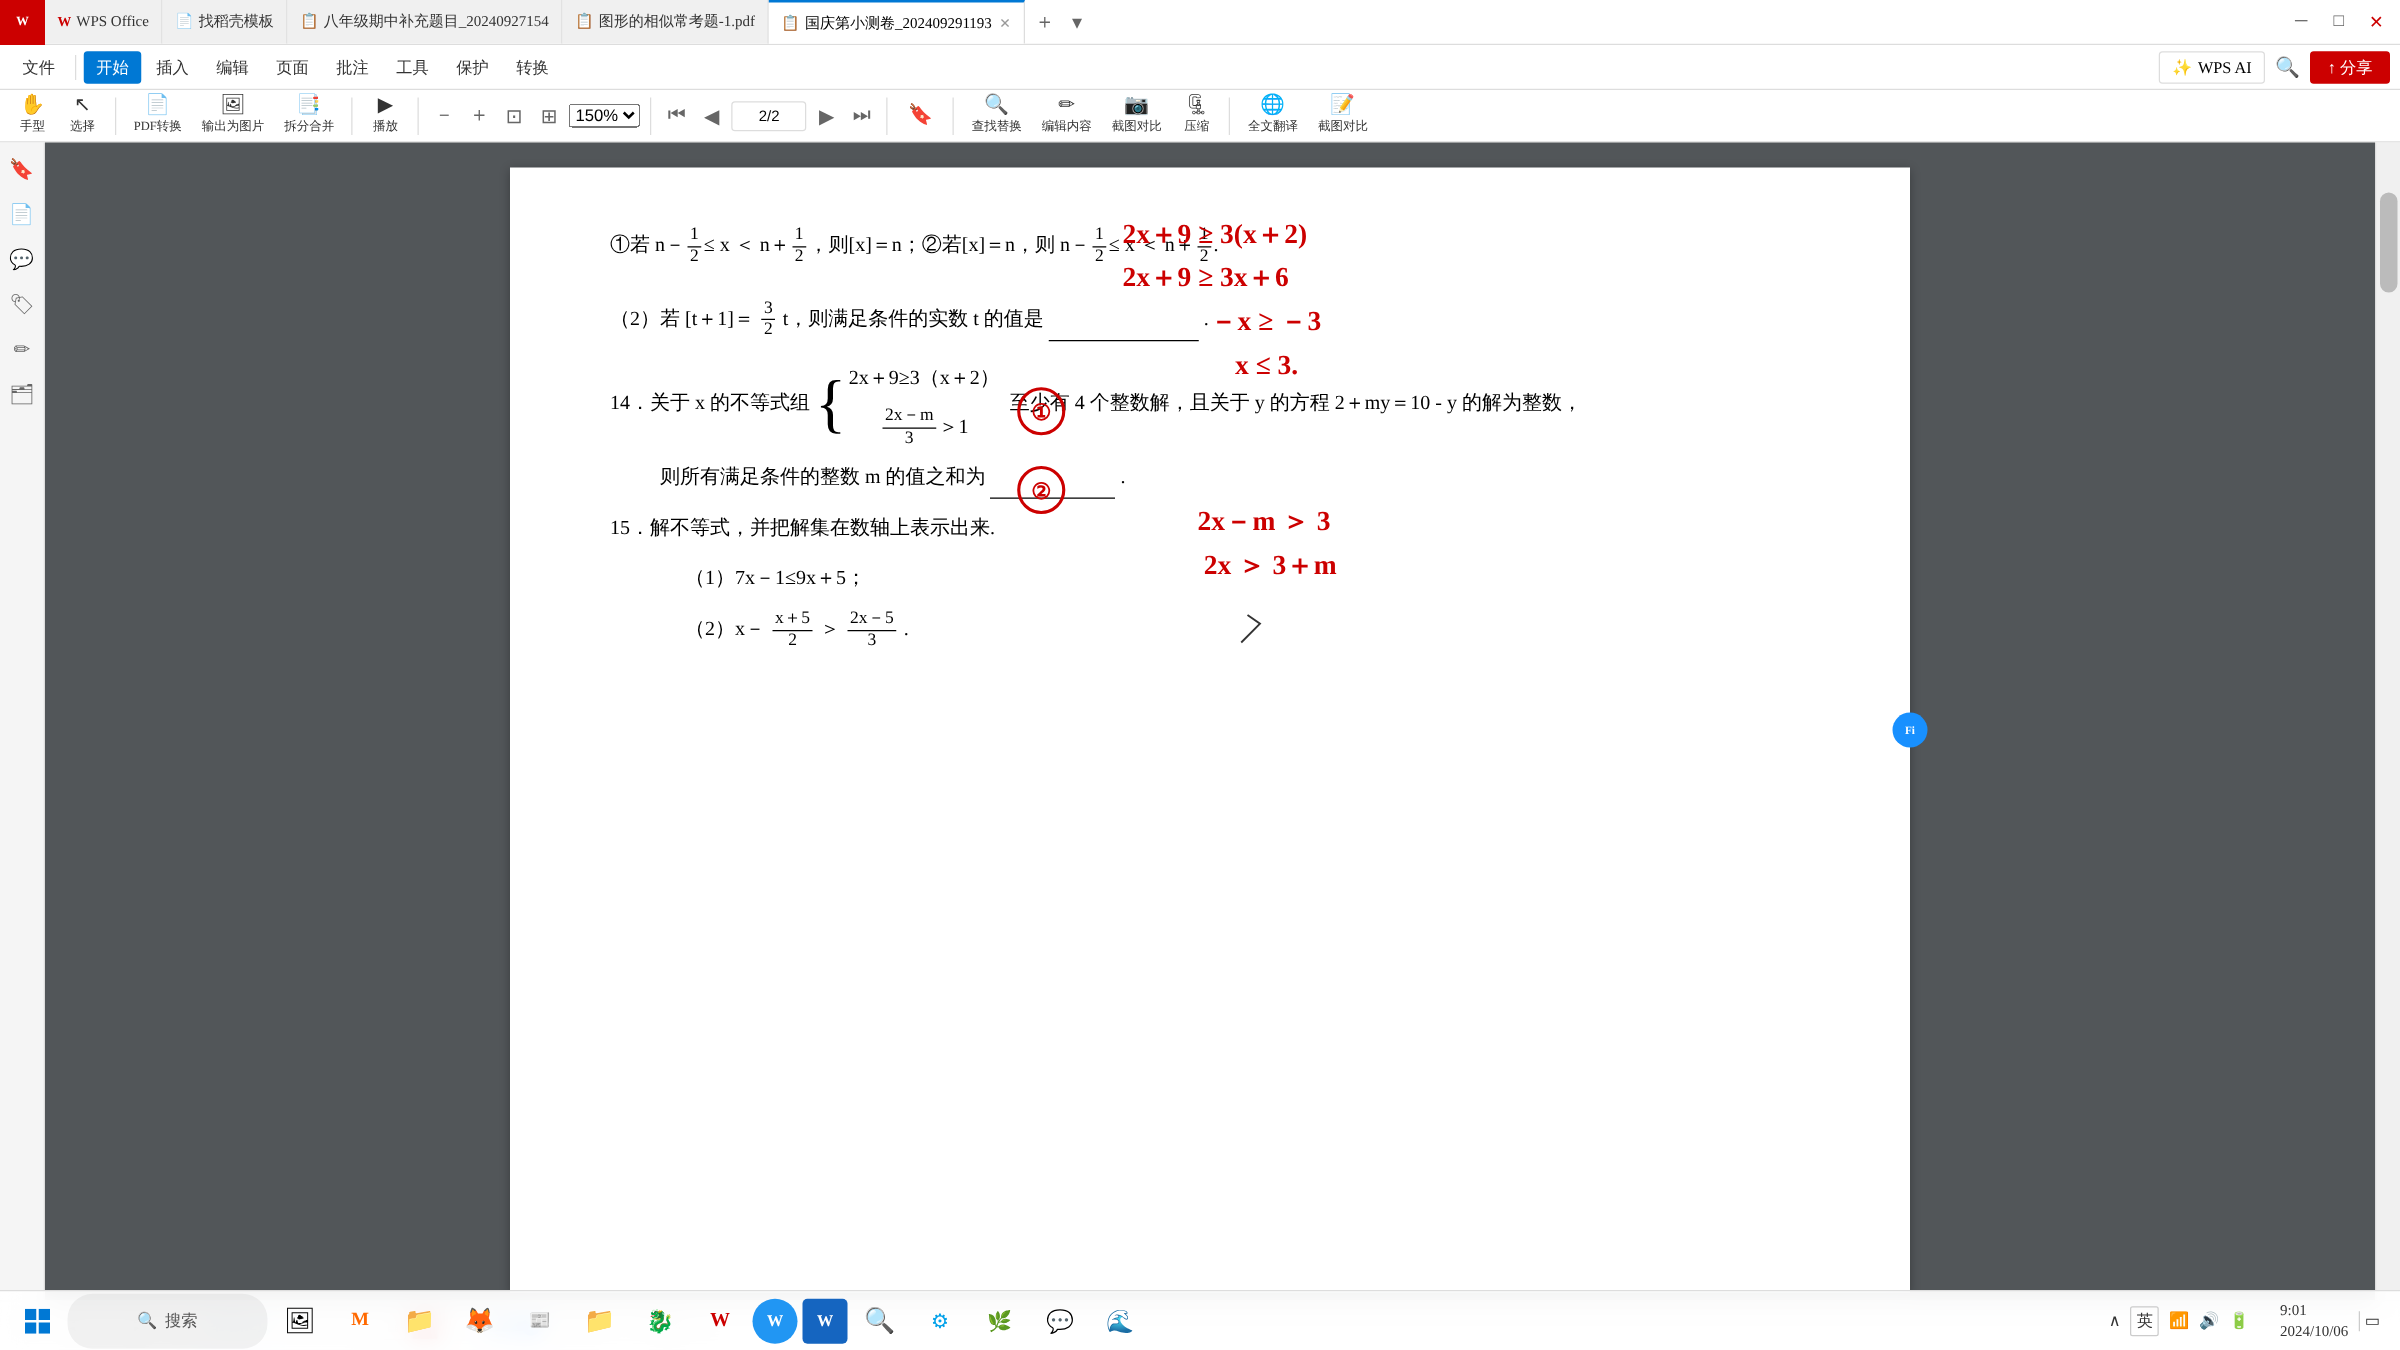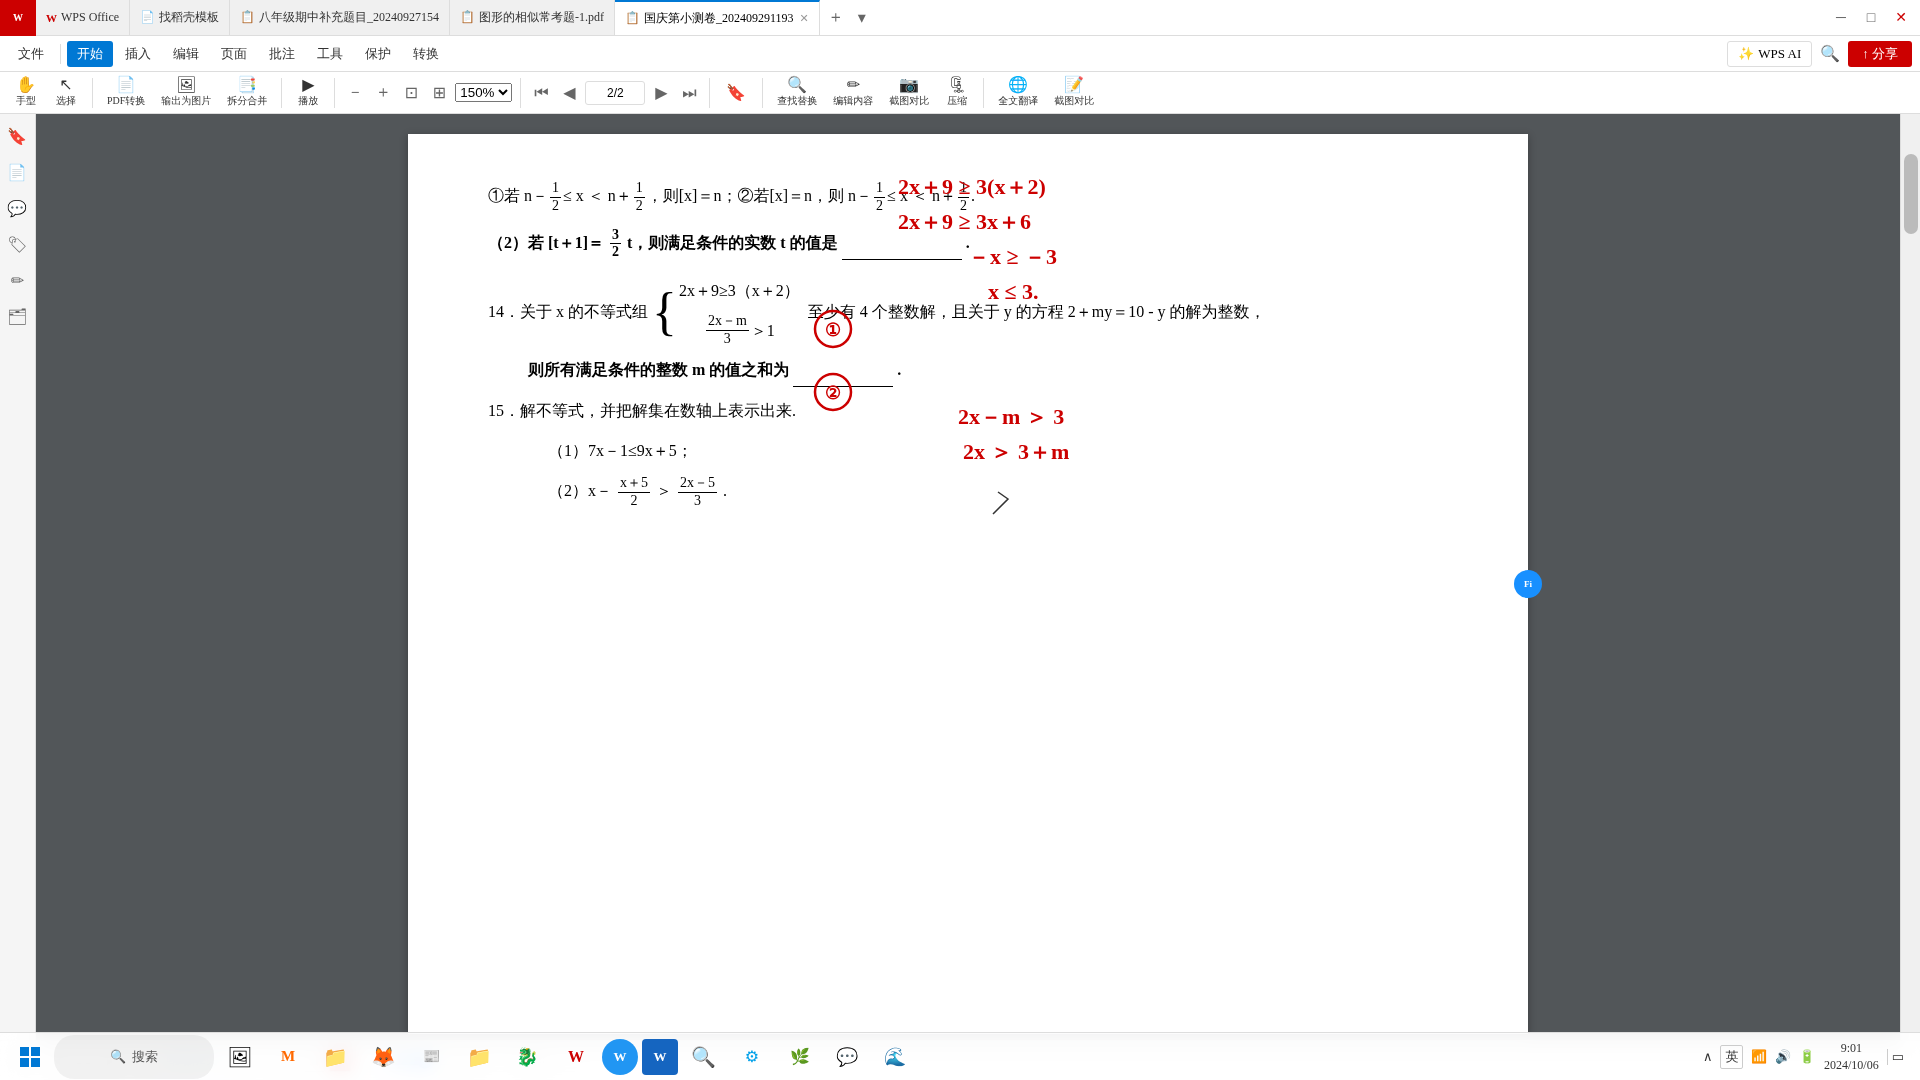--- a/index.html
+++ b/index.html
@@ -127,21 +127,21 @@
     #taskbar {
       position: fixed; bottom: 0; left: 0; width: 1920px; height: 48px;
       background: rgba(255,255,255,0.92); backdrop-filter: blur(10px);
       border-top: 1px solid #ddd;
       display: flex; align-items: center;
       padding: 0 8px;
     }
     .start-btn { width: 44px; height: 44px; display: flex; align-items: center; justify-content: center; cursor: pointer; border-radius: 4px; font-size: 20px; }
     .taskbar-app { width: 44px; height: 44px; display: flex; align-items: center; justify-content: center; cursor: pointer; border-radius: 4px; font-size: 20px; margin: 0 2px; }
     .taskbar-right { margin-left: auto; display: flex; align-items: center; gap: 8px; font-size: 13px; color: #333; padding-right: 8px; }
-    .time-block { text-align: center; font-size: 12px; line-height: 1.4; }
+    .time-block { text-align: left; font-size: 12px; line-height: 1.4; margin-left: 16px; }
 
     
     .annotation-layer { position: absolute; top: 0; left: 0; width: 100%; height: 100%; pointer-events: none; }
 
     .inline-frac { display: inline-flex; flex-direction: column; align-items: center; line-height: 1.2; vertical-align: middle; margin: 0 2px; }
     .inline-frac .f-top { border-bottom: 1.5px solid #000; padding: 0 2px; font-size: 14px; }
     .inline-frac .f-bot { padding: 0 2px; font-size: 14px; }
   </style>
 </head>
 <body>
@@ -313,21 +313,21 @@
               <span class="f-top">1</span>
               <span class="f-bot">2</span>
             </span><span>≤ x ＜ n＋</span><span class="inline-frac">
               <span class="f-top">1</span>
               <span class="f-bot">2</span>
             </span><span>.</span>
         </div>
 
 
 
-        <div class="formula-line" style="margin-top:12px;font-weight:bold;">
+        <div class="formula-line" style="margin-top:24px;">
           <span>（2）若 [t＋1]＝</span>
           <span class="inline-frac">
             <span class="f-top">3</span>
             <span class="f-bot">2</span>
           </span>
           <span>t，则满足条件的实数 t 的值是</span>
           <span class="answer-blank" style="min-width:120px;">&nbsp;&nbsp;&nbsp;&nbsp;&nbsp;&nbsp;&nbsp;&nbsp;&nbsp;&nbsp;&nbsp;&nbsp;</span>
           <span>.</span>
         </div>
 
@@ -342,21 +342,21 @@
                 <span class="inline-frac">
                   <span class="f-top">2x－m</span>
                   <span class="f-bot">3</span>
                 </span>
                 <span>＞1</span>
               </span>
             </span>
           </span>
           <span style="margin-left:8px;">至少有 4 个整数解，且关于 y 的方程 2＋my＝10 - y 的解为整数，</span>
         </div>
-        <div class="formula-line" style="padding-left:40px;font-weight:bold;">
+        <div class="formula-line" style="padding-left:40px;">
           <span>则所有满足条件的整数 m 的值之和为</span>
           <span class="answer-blank" style="min-width:100px;">&nbsp;&nbsp;&nbsp;&nbsp;&nbsp;&nbsp;&nbsp;&nbsp;&nbsp;&nbsp;</span>
           <span>.</span>
         </div>
 
 
         <div class="formula-line" style="margin-top:8px;">15．解不等式，并把解集在数轴上表示出来.</div>
         <div class="formula-line" style="padding-left:60px;margin-top:8px;">（1）7x－1≤9x＋5；</div>
         <div class="formula-line" style="padding-left:60px;margin-top:8px;">
           <span>（2）x－</span>

